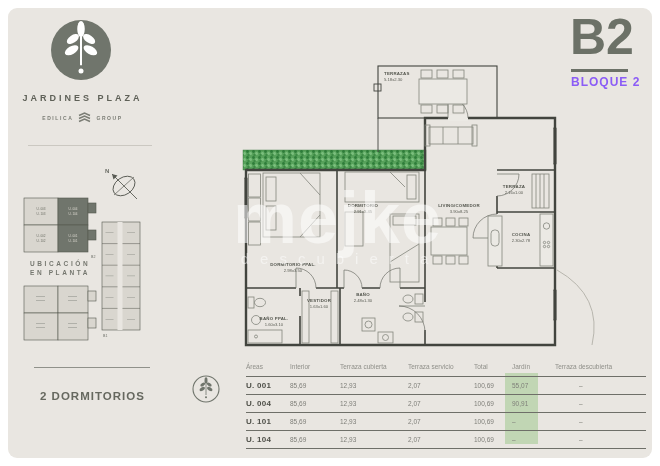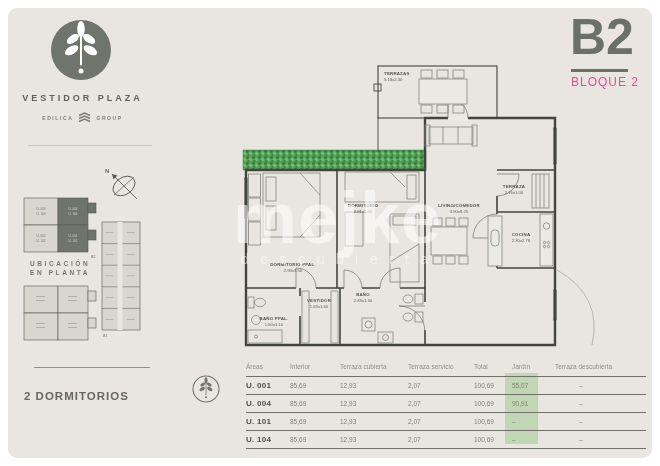--- a/index.html
+++ b/index.html
@@ -9,25 +9,25 @@
   .abs{position:absolute;}
   
   .brand-name{left:15px;top:93px;width:135px;text-align:center;font-size:9px;font-weight:700;
               letter-spacing:3px;color:#5f6158;}
   .edilica-row{left:15px;top:112px;width:135px;display:flex;justify-content:center;align-items:center;
                gap:5px;font-size:5px;letter-spacing:1.6px;color:#7b7d75;font-weight:700;}
   .div1{left:28px;top:145px;width:124px;height:1px;background:#cbc8c1;}
   
   .b2{left:570px;top:12px;font-size:50px;font-weight:700;color:#6c7167;line-height:1;}
   .b2-line{left:571px;top:69px;width:57px;height:2.5px;background:#6c7167;}
-  .b2-block{left:571px;top:75px;font-size:12px;font-weight:400;letter-spacing:1px;color:#ec4899;}
+  .b2-block{left:571px;top:75px;font-size:12px;font-weight:700;letter-spacing:1px;color:#8b5cf6;}
   
   .ubicacion{left:30px;top:259px;font-size:6.5px;letter-spacing:2.6px;color:#75776f;line-height:9px;font-weight:700;}
   .div2{left:34px;top:367px;width:116px;height:1px;background:#90918a;}
-  .dorms{left:24px;top:390px;font-size:11.5px;font-weight:700;letter-spacing:1px;color:#66685f;}
+  .dorms{left:40px;top:390px;font-size:11.5px;font-weight:700;letter-spacing:1px;color:#66685f;}
   
   .wm-main{left:205px;top:182px;width:265px;text-align:center;font-size:72px;font-weight:700;
            color:rgba(255,255,255,0.55);line-height:1;letter-spacing:1px;pointer-events:none;}
   .wm-sub{left:215px;top:250px;width:250px;text-align:center;font-size:15px;letter-spacing:11px;
           color:rgba(255,255,255,0.5);pointer-events:none;}
   
   .areas-table{left:246px;top:360px;width:400px;}
   .at-green{position:absolute;left:259px;top:13px;width:33px;height:71px;background:#b7d2a9;opacity:.8;}
   .at-header{position:relative;display:flex;height:16px;color:#8f8f89;font-size:6.5px;align-items:flex-start;padding-top:3px;box-sizing:border-box;}
   .at-row{position:relative;display:flex;height:17px;border-top:1px solid #6e6f68;align-items:center;}
@@ -299,21 +299,21 @@
       <text x="363" y="296" class="room-name">BAÑO</text>
       <text x="363" y="302" class="room-dims">2.48x1.30</text>
     </g>
 
     <g>
       <circle cx="206" cy="389" r="13" fill="none" stroke="#70756c" stroke-width="1.1"></circle>
       <use href="#leafdef" transform="translate(206,388.5) scale(0.5)" style="color:#70756c"></use>
     </g>
   </svg>
 
-  <div class="abs brand-name">VESTIDOR PLAZA</div>
+  <div class="abs brand-name">JARDINES PLAZA</div>
   <div class="abs edilica-row">
     <span>EDILICA</span>
     <svg width="13" height="11" viewBox="0 0 13 11">
       <g fill="none" stroke="#7b7d75" stroke-width="1.5">
         <polyline points="1,3.5 6.5,1 12,3.5"></polyline>
         <polyline points="1,6.5 6.5,4 12,6.5"></polyline>
         <polyline points="1,9.5 6.5,7 12,9.5"></polyline>
       </g>
     </svg>
     <span>GROUP</span>

